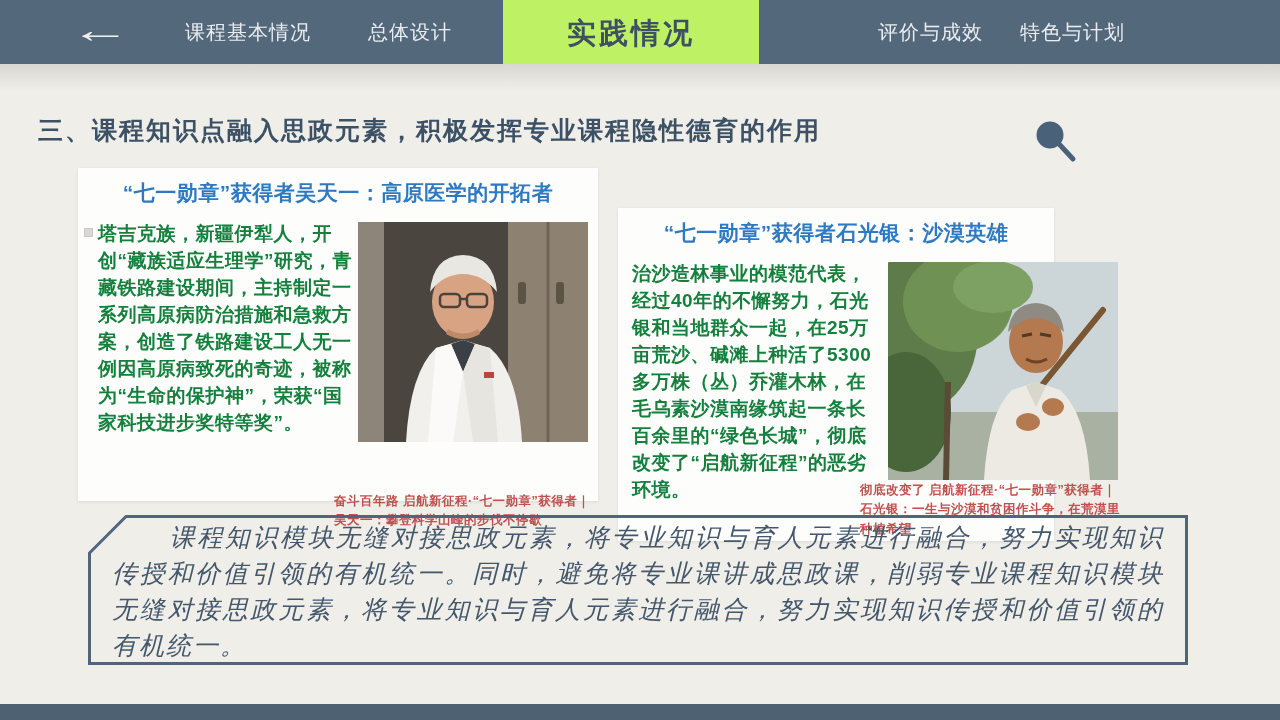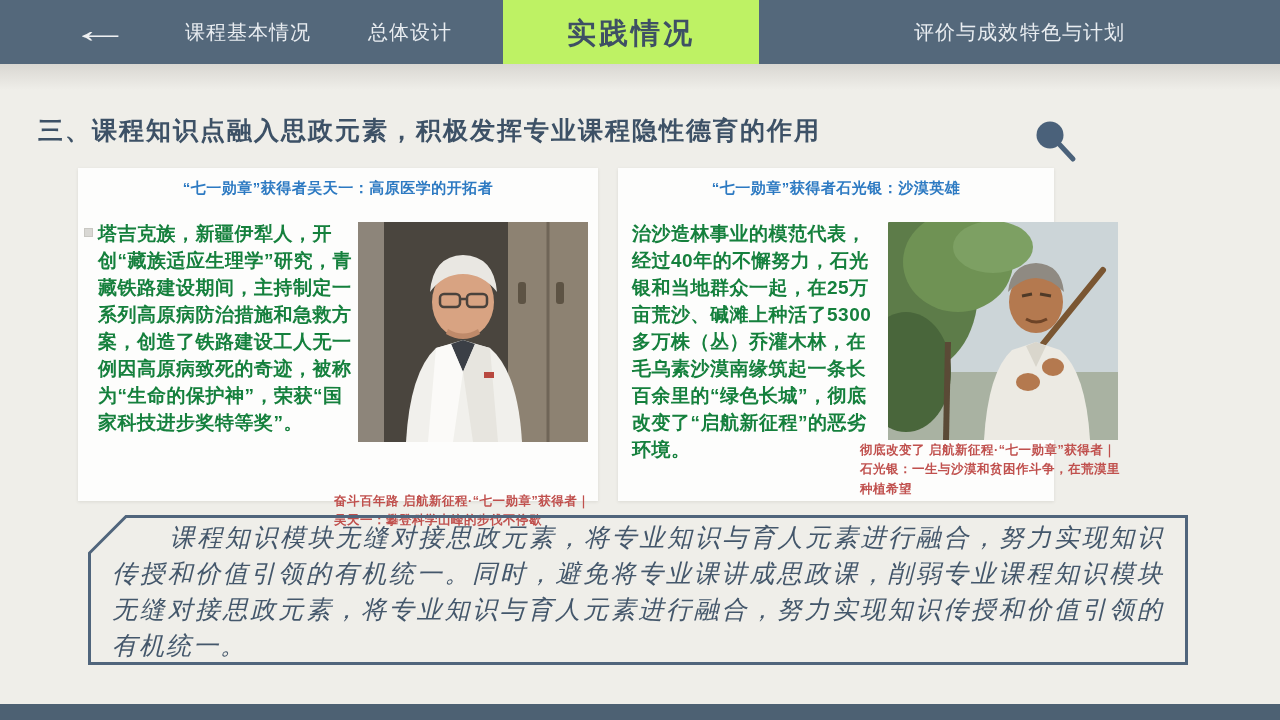--- a/index.html
+++ b/index.html
@@ -24,21 +24,21 @@
     color:#eef0f2; font-size:36px; line-height:40px;
     transform:scaleX(1.7); transform-origin:left center;
     cursor:pointer;
   }
   .nav-tab {
     position:absolute; top:0; height:64px; display:flex; align-items:center;
     color:#e9edf1; font-size:20px; letter-spacing:1px; cursor:pointer;
   }
   .tab-1 { left:185px; }
   .tab-2 { left:368px; }
-  .tab-4 { left:914px; }
+  .tab-4 { left:878px; }
   .tab-5 { left:1020px; }
   .nav-tab-active {
     position:absolute; left:503px; top:0; width:256px; height:68px;
     background:#bef264; display:flex; align-items:center; justify-content:center;
     color:#3e5064; font-size:29px; font-weight:bold; letter-spacing:3px;
     cursor:pointer;
   }
   .tab-pointer {
     position:absolute; left:608px; top:64px; width:0; height:0;
     border-left:22px solid transparent; border-right:22px solid transparent;
@@ -51,24 +51,24 @@
     color:#3d5166; font-size:25px; font-weight:bold; letter-spacing:2px;
   }
   .magnifier { position:absolute; left:1032px; top:118px; width:46px; height:46px; }
 
   
   .card {
     position:absolute; top:168px; height:333px; background:#fdfdfc;
     box-shadow:0 1px 3px rgba(80,80,70,.12);
   }
   .card-left  { left:78px;  width:520px; }
-  .card-right { left:618px; width:436px; }
+  .card-right { left:618px; width:436px;margin-top:40px; }
   .card-heading {
     padding-top:11px; text-align:center;
-    color:#2d7ac2; font-size:15px; font-weight:bold; letter-spacing:0.5px;
+    color:#2d7ac2; font-size:21px; font-weight:bold; letter-spacing:0.5px;
   }
   .card-body {
     position:absolute; top:53px;
     font-size:19px; font-weight:600; color:#15803d; line-height:1.42;
     letter-spacing:0.5px;
   }
   .body-left  { left:20px; width:258px; }
   .body-right { left:14px; width:252px; }
   .body-bullet {
     position:absolute; left:6px; top:60px; width:9px; height:9px;

